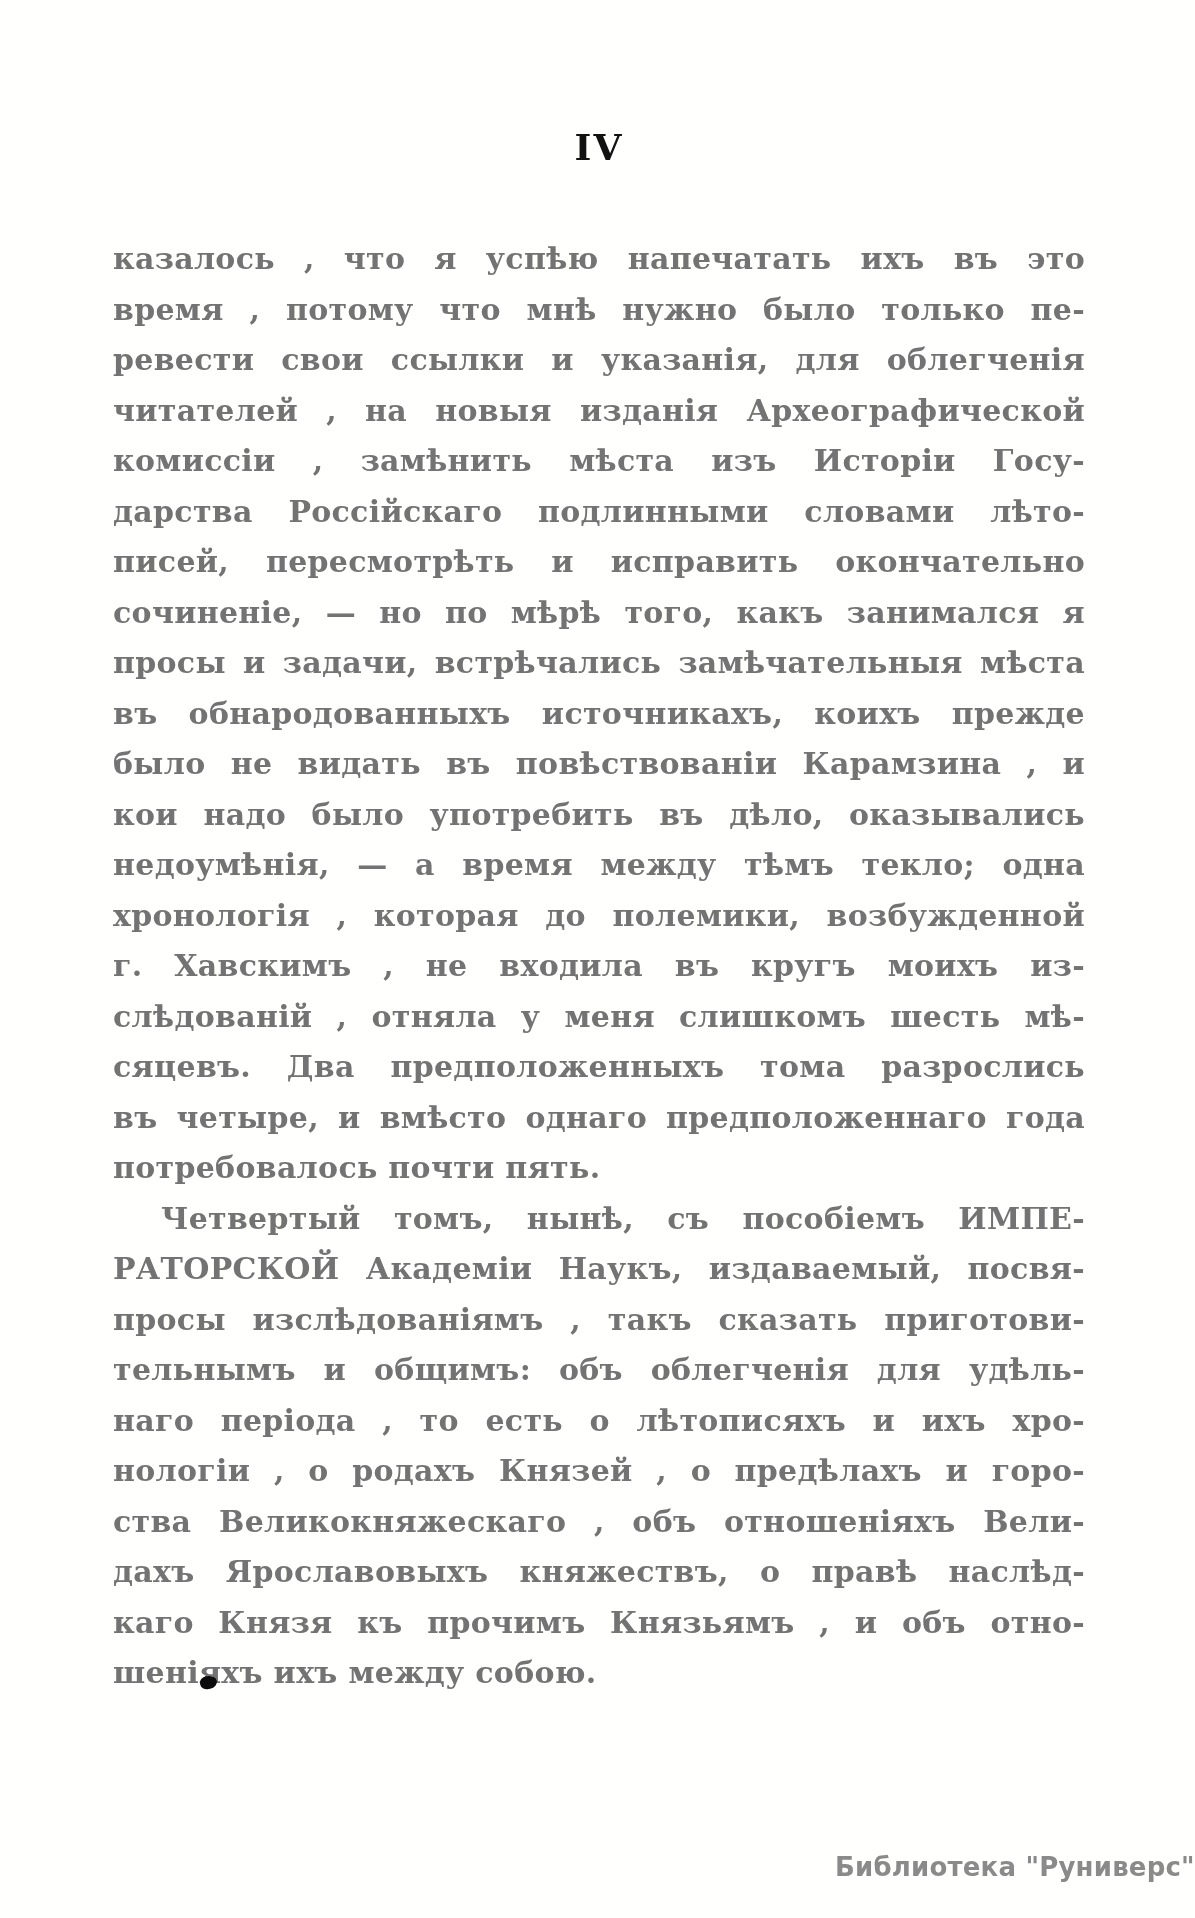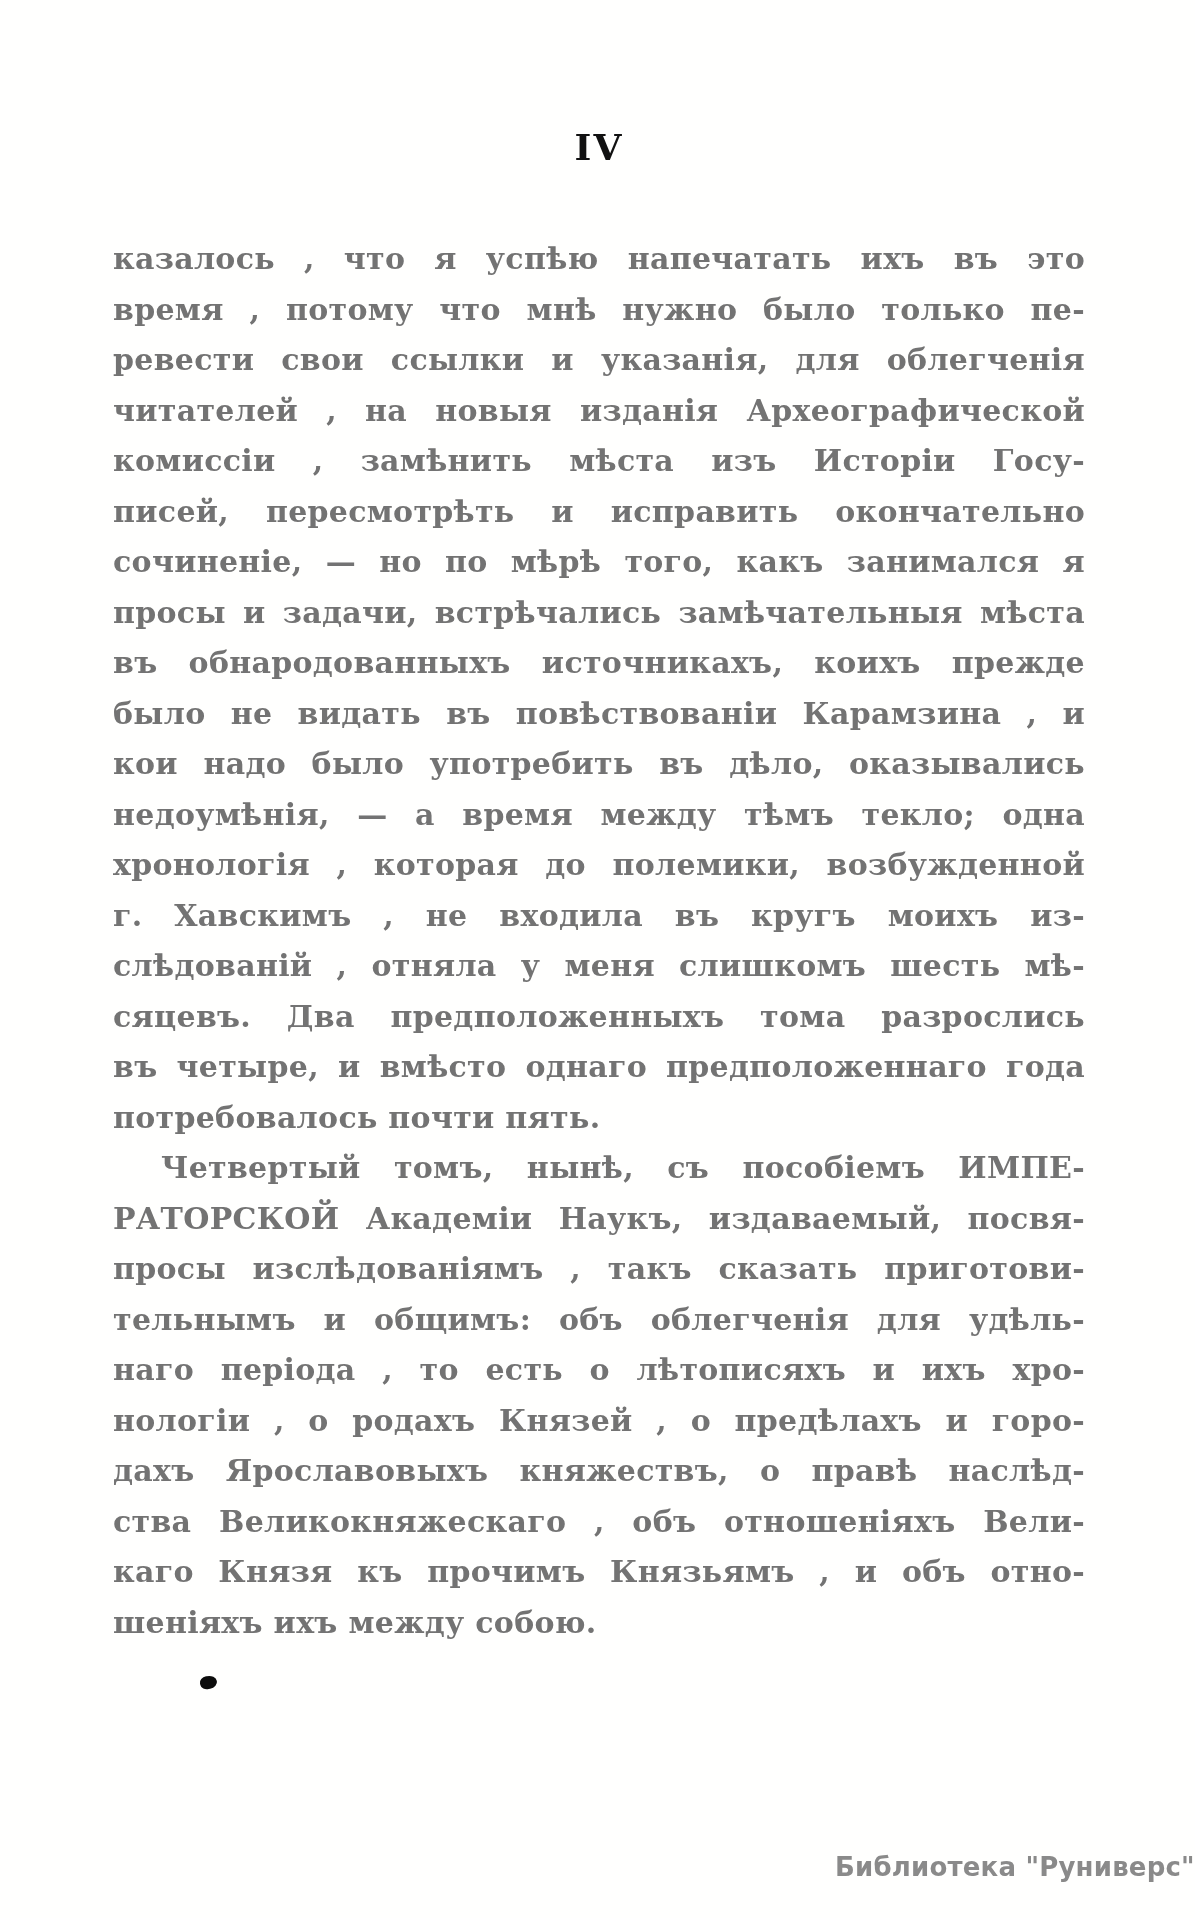--- a/index.html
+++ b/index.html
@@ -76,41 +76,42 @@
 <div class="page">
 
   <div class="page-number">IV</div>
 
   <div class="text-block">
       <div class="line">казалось , что я успѣю напечатать ихъ въ это</div>
       <div class="line">время , потому что мнѣ нужно было только пе-</div>
       <div class="line">ревести свои ссылки и указанія, для облегченія</div>
       <div class="line">читателей , на новыя изданія Археографической</div>
       <div class="line">комиссіи , замѣнить мѣста изъ Исторіи Госу-</div>
+      <div class="line">дарства Россійскаго подлинными словами лѣто-</div>
       <div class="line">писей, пересмотрѣть и исправить окончательно</div>
       <div class="line">сочиненіе, — но по мѣрѣ того, какъ занимался я</div>
       <div class="line">просы и задачи, встрѣчались замѣчательныя мѣста</div>
       <div class="line">въ обнародованныхъ источникахъ, коихъ прежде</div>
       <div class="line">было не видать въ повѣствованіи Карамзина , и</div>
       <div class="line">кои надо было употребить въ дѣло, оказывались</div>
       <div class="line">недоумѣнія, — а время между тѣмъ текло; одна</div>
       <div class="line">хронологія , которая до полемики, возбужденной</div>
       <div class="line">г. Хавскимъ , не входила въ кругъ моихъ из-</div>
       <div class="line">слѣдованій , отняла у меня слишкомъ шесть мѣ-</div>
       <div class="line">сяцевъ. Два предположенныхъ тома разрослись</div>
       <div class="line">въ четыре, и вмѣсто однаго предположеннаго года</div>
       <div class="line para-end">потребовалось почти пять.</div>
       <div class="line indent">Четвертый томъ, нынѣ, съ пособіемъ ИМПЕ-</div>
       <div class="line">РАТОРСКОЙ Академіи Наукъ, издаваемый, посвя-</div>
       <div class="line">просы изслѣдованіямъ , такъ сказать приготови-</div>
       <div class="line">тельнымъ и общимъ: объ облегченія для удѣль-</div>
       <div class="line">наго періода , то есть о лѣтописяхъ и ихъ хро-</div>
       <div class="line">нологіи , о родахъ Князей , о предѣлахъ и горо-</div>
+      <div class="line">ства Великокняжескаго , объ отношеніяхъ Вели-</div>
       <div class="line">дахъ Ярославовыхъ княжествъ, о правѣ наслѣд-</div>
-      <div class="line">ства Великокняжескаго , объ отношеніяхъ Вели-</div>
       <div class="line">каго Князя къ прочимъ Князьямъ , и объ отно-</div>
       <div class="line para-end">шеніяхъ ихъ между собою.</div>
     </div>
 
   <div class="ink-blot"></div>
 
   <div class="watermark" style="color: rgb(138, 138, 138);">Библиотека "Руниверс"</div>
 
 </div>
 

